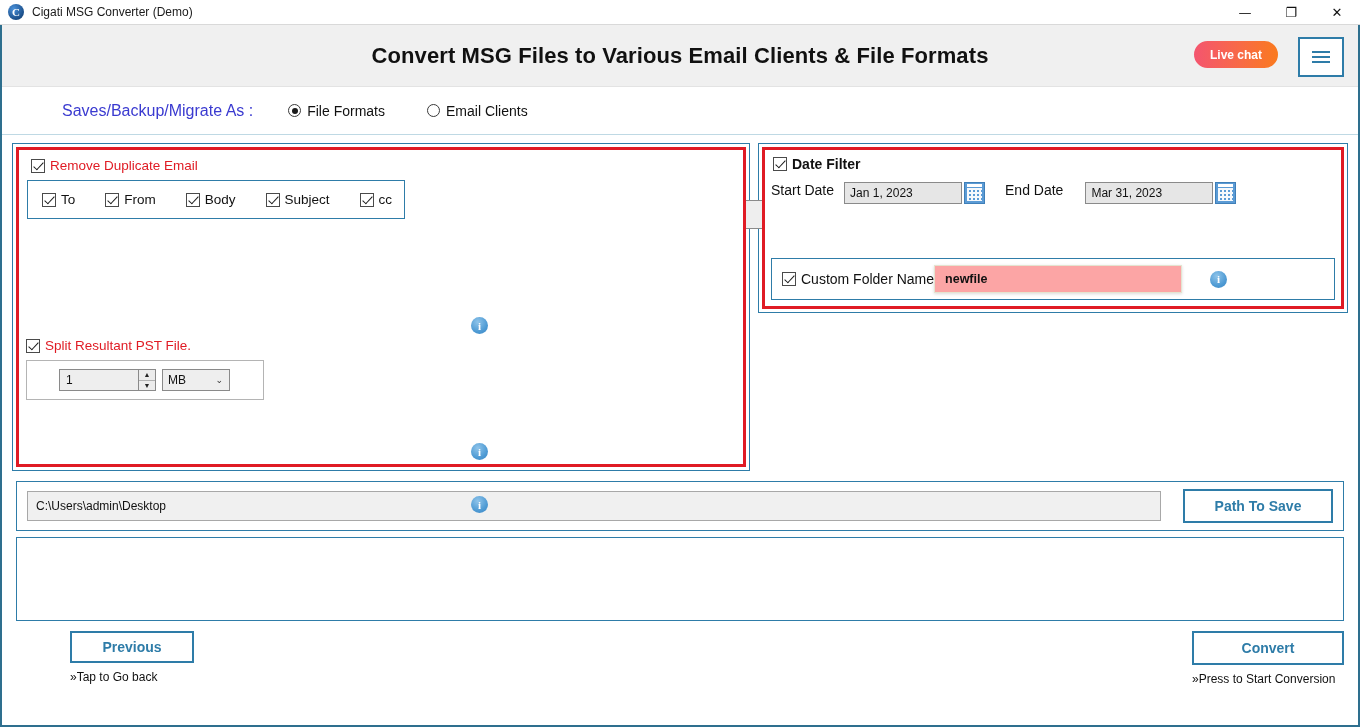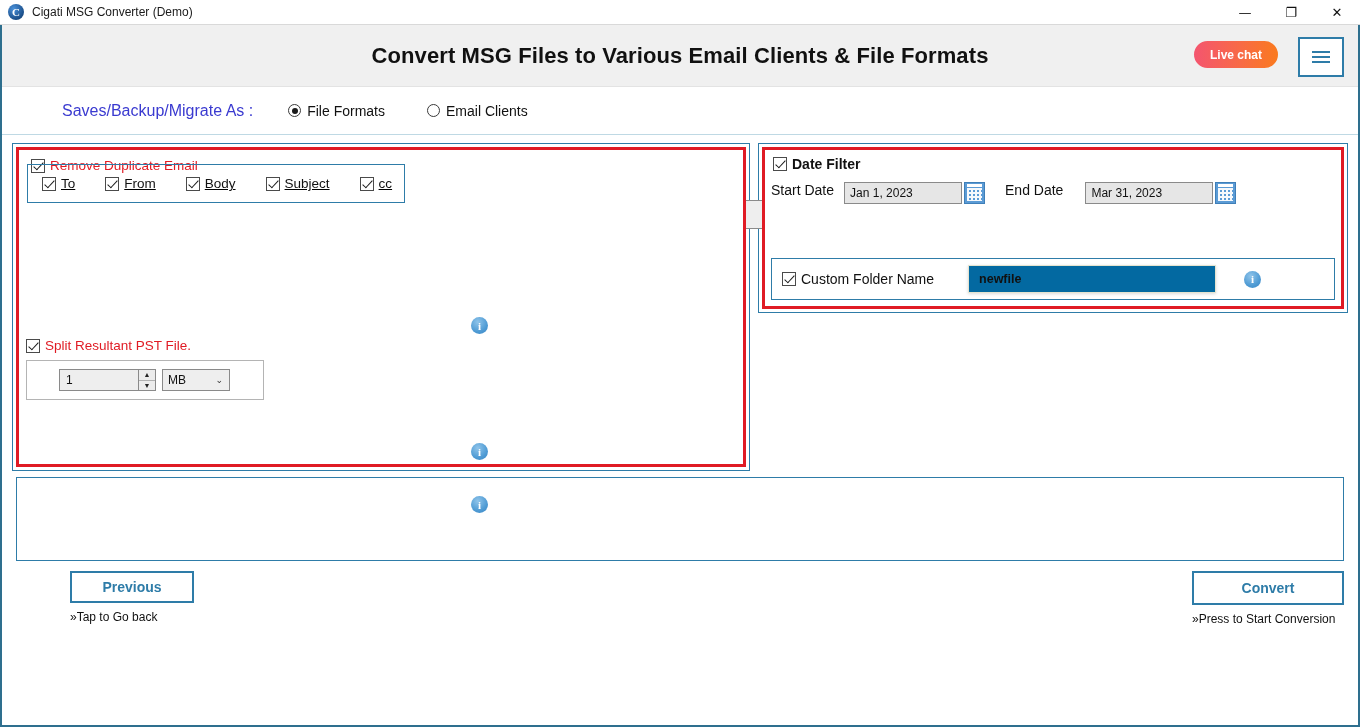--- a/index.html
+++ b/index.html
@@ -246,27 +246,26 @@
   }
   .chk-row .lbl { margin-left: 5px; }
   .red-label { color: #e01b24; font-size: 13.5px; }
   .dark-label { color: #111; font-size: 14px; }
   .bold-label { color: #111; font-size: 14px; font-weight: bold; }
 
   
   .lp-dup { position: absolute; left: 12px; top: 8px; }
   .dup-box {
     position: absolute;
-    left: 8px; top: 14px;
+    left: 8px; top: 30px;
     width: 378px; height: 39px;
     border: 1px solid #2e7ca8;
     display: flex; align-items: center;
     padding-left: 14px;
     gap: 0;
-    text-decoration: underline;
   }
   .dup-box .chk-row { margin-right: 30px; }
   .dup-box .chk-row .lbl { font-size: 13.5px; color: #111; }
 
   .lp-migrate { position: absolute; left: 7px; top: 140px; }
   .lp-split { position: absolute; left: 7px; top: 188px; }
   .split-box {
     position: absolute;
     left: 7px; top: 210px;
     width: 238px; height: 40px;
@@ -369,24 +368,23 @@
     position: absolute;
     left: 6px; bottom: 6px;
     right: 6px;
     height: 42px;
     border: 1px solid #2e7ca8;
     display: flex; align-items: center;
     padding-left: 10px;
   }
   .folder-input {
     width: 248px; height: 28px;
-    background: #0369a1;
+    background: #fca5a5;
     border: 1px solid #e4e4d0;
     box-shadow: 0 1px 3px rgba(0,0,0,.15);
-    margin-left: 34px;
     display: flex; align-items: center;
     padding-left: 10px;
     font-size: 12.5px; font-weight: bold; color: #111;
   }
   .folder-info { margin-left: 28px; }
 
   
   .path-section {
     margin: 10px 14px 0 14px;
     border-top: 1px solid #2e7ca8;
@@ -573,20 +571,24 @@
             <span class="lbl dark-label">Custom Folder Name</span>
           </div>
           <div class="folder-input">newfile</div>
           <div class="info-icon folder-info">i</div>
         </div>
 
       </div>
     </div>
   </div>
 
+  <div class="path-section">
+    <div class="path-input">C:\Users\admin\Desktop</div>
+    <div class="btn-outline path-btn">Path To Save</div>
+  </div>
 
   <div class="log-box"></div>
 
   <div class="footer">
     <div class="foot-col left">
       <div class="btn-outline prev-btn">Previous</div>
       <div class="hint">»Tap to Go back</div>
     </div>
     <div class="foot-col right">
       <div class="btn-outline convert-btn">Convert</div>

